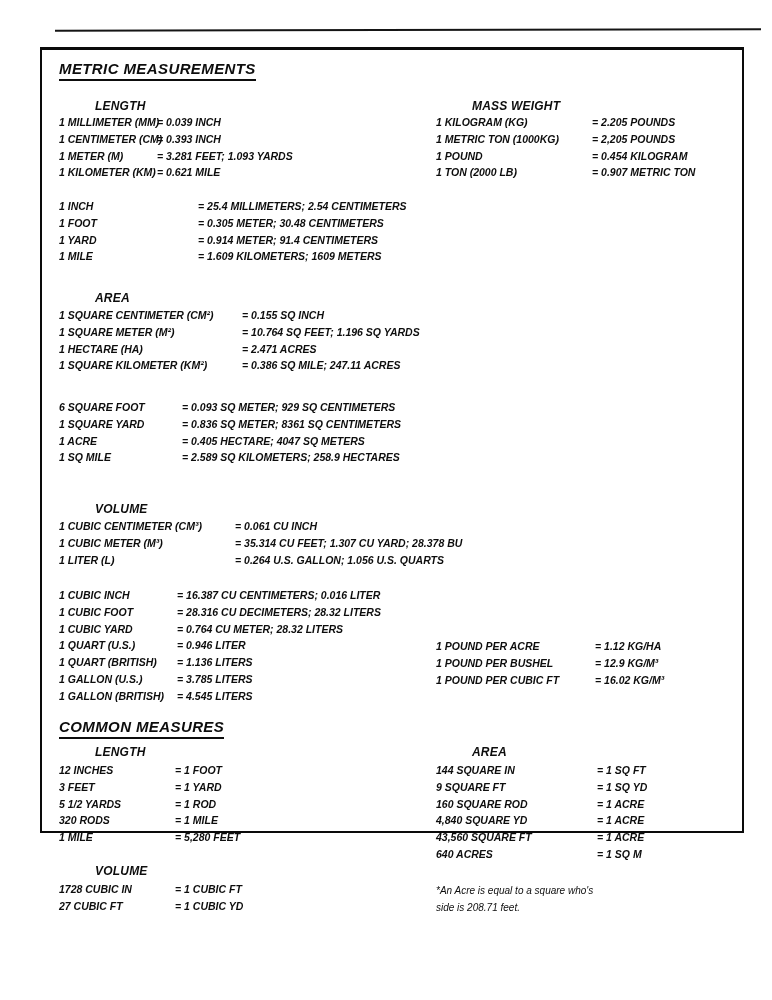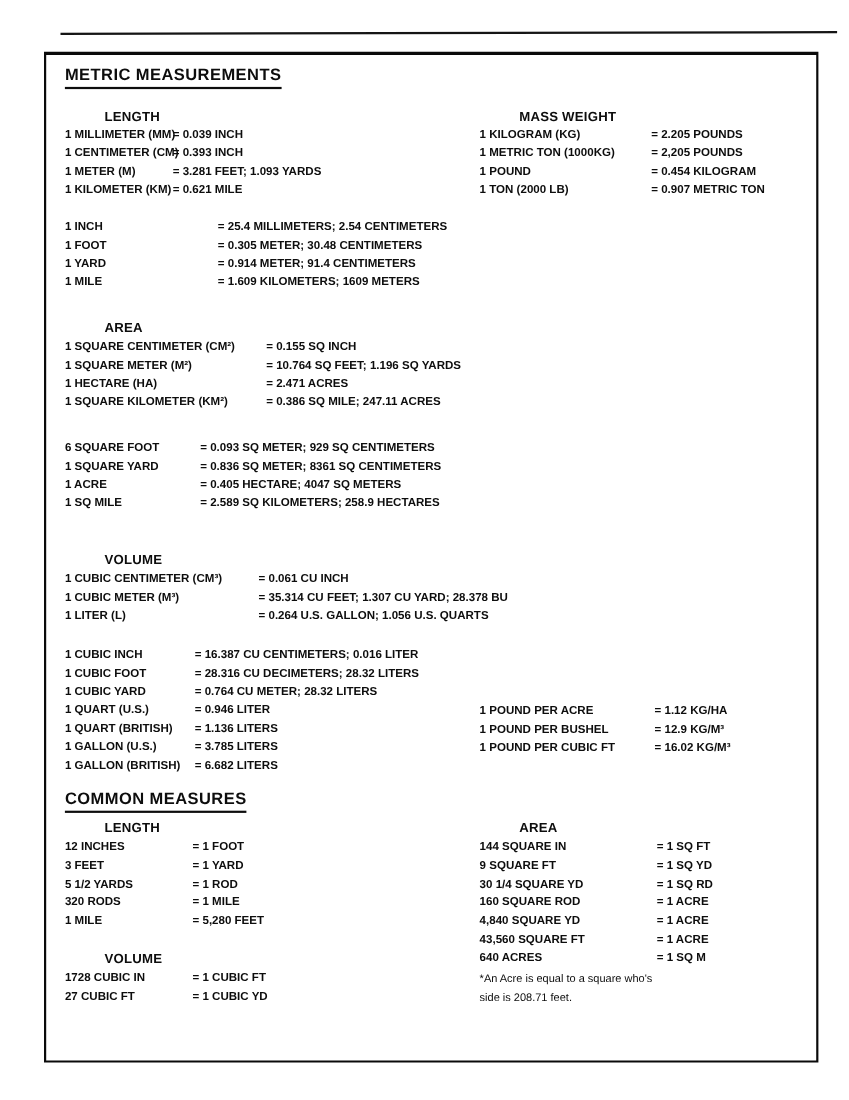--- a/index.html
+++ b/index.html
@@ -23,25 +23,26 @@
     width: 706px;
     height: 2px;
     background: #151515;
     transform: rotate(-0.12deg);
   }
   .doc-box {
     position: absolute;
     left: 40px;
     top: 47px;
     width: 704px;
-    height: 919px;
+    height: 786px;
     border: 2px solid #0a0a0a;
     border-top-width: 3px;
     box-sizing: border-box;
     background: #ffffff;
+    font-style: italic;
   }
   .abs { position: absolute; }
   .main-title {
     font-size: 15px;
     font-weight: 700;
     letter-spacing: 0.4px;
     border-bottom: 2px solid #0d0d0d;
     padding-bottom: 2px;
     display: inline-block;
     white-space: nowrap;
@@ -212,21 +213,21 @@
         <div class="row">
           <span class="lbl">1 QUART (BRITISH)</span>
           <span class="val">= 1.136 LITERS</span>
         </div>
         <div class="row">
           <span class="lbl">1 GALLON (U.S.)</span>
           <span class="val">= 3.785 LITERS</span>
         </div>
         <div class="row">
           <span class="lbl">1 GALLON (BRITISH)</span>
-          <span class="val">= 6.682 LITERS</span>
+          <span class="val">= 4.545 LITERS</span>
         </div>
       </div>
 
     <div class="abs rows" style="left:394px; top:588px; --lw:159px;">
         <div class="row">
           <span class="lbl">1 POUND PER ACRE</span>
           <span class="val">= 1.12 KG/HA</span>
         </div>
         <div class="row">
           <span class="lbl">1 POUND PER BUSHEL</span>
@@ -280,24 +281,20 @@
 
     <div class="abs sec-heading" style="left:394px; top:695px;">AREA</div>
     <div class="abs rows" style="left:394px; top:712px; --lw:161px;">
         <div class="row">
           <span class="lbl">144 SQUARE IN</span>
           <span class="val">= 1 SQ FT</span>
         </div>
         <div class="row">
           <span class="lbl">9 SQUARE FT</span>
           <span class="val">= 1 SQ YD</span>
-        </div>
-        <div class="row">
-          <span class="lbl">30 1/4 SQUARE YD</span>
-          <span class="val">= 1 SQ RD</span>
         </div>
         <div class="row">
           <span class="lbl">160 SQUARE ROD</span>
           <span class="val">= 1 ACRE</span>
         </div>
         <div class="row">
           <span class="lbl">4,840 SQUARE YD</span>
           <span class="val">= 1 ACRE</span>
         </div>
         <div class="row">

